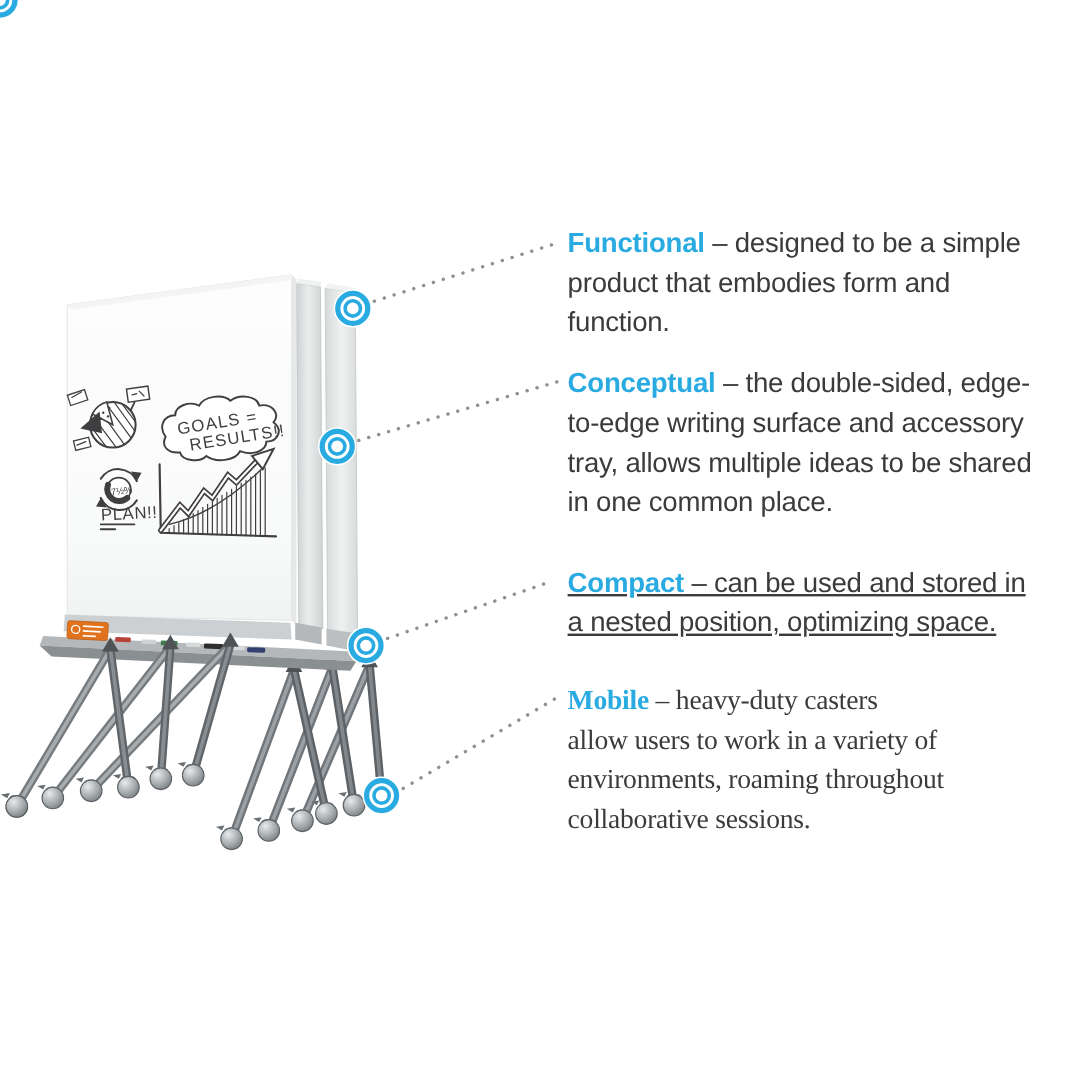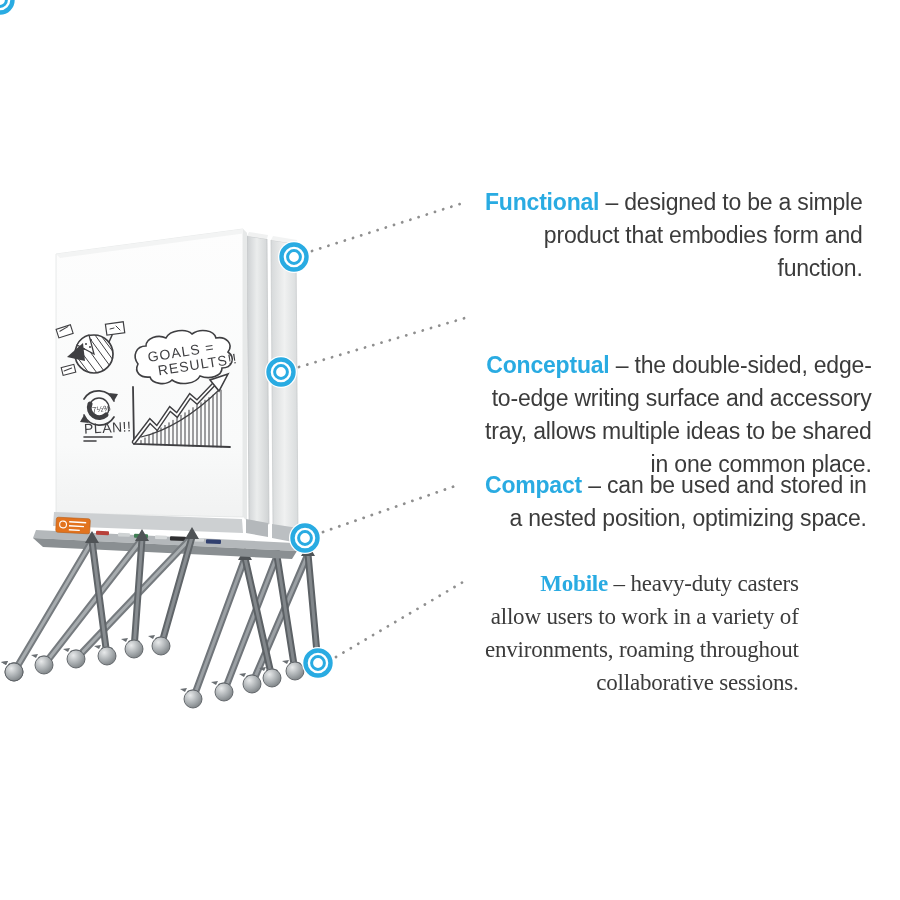--- a/index.html
+++ b/index.html
@@ -5,28 +5,27 @@
   html,body{margin:0;padding:0;}
   body{
     width:900px;height:900px;overflow:hidden;
     background:var(--page-bg,#ffffff);
     font-family:"Liberation Sans", sans-serif;
   }
   .stage{position:relative;width:900px;height:900px;}
   .illustration{position:absolute;left:0;top:0;width:900px;height:900px;}
   .features{position:absolute;left:473px;top:0;width:430px;}
   .feature{
-    position:absolute;left:12px;margin:0;
+    position:absolute;left:0;margin:0;
     font-size:23px;line-height:33px;letter-spacing:-0.2px;
     color:var(--body-text,#3b3b3b);
-    text-align:right;
   }
   .feature:nth-of-type(1){top:186px;}
-  .feature:nth-of-type(2){top:303px;margin-top:46px;}
-  .feature:nth-of-type(3){top:469px;}
+  .feature:nth-of-type(2){top:303px;}
+  .feature:nth-of-type(3){top:469px;text-decoration:underline;}
   .feature:nth-of-type(4){top:567px;font-family:Liberation Serif, serif;}
   .feature-title{font-weight:bold;color:var(--accent,#29abe2);}
   .sketch-text{font-family:"Liberation Sans",sans-serif;fill:var(--ink,#3f3f42);}
 </style>
 </head>
 <body>
 
 <div class="stage">
 
 <svg class="illustration" viewBox="0 0 900 900" aria-hidden="true">

